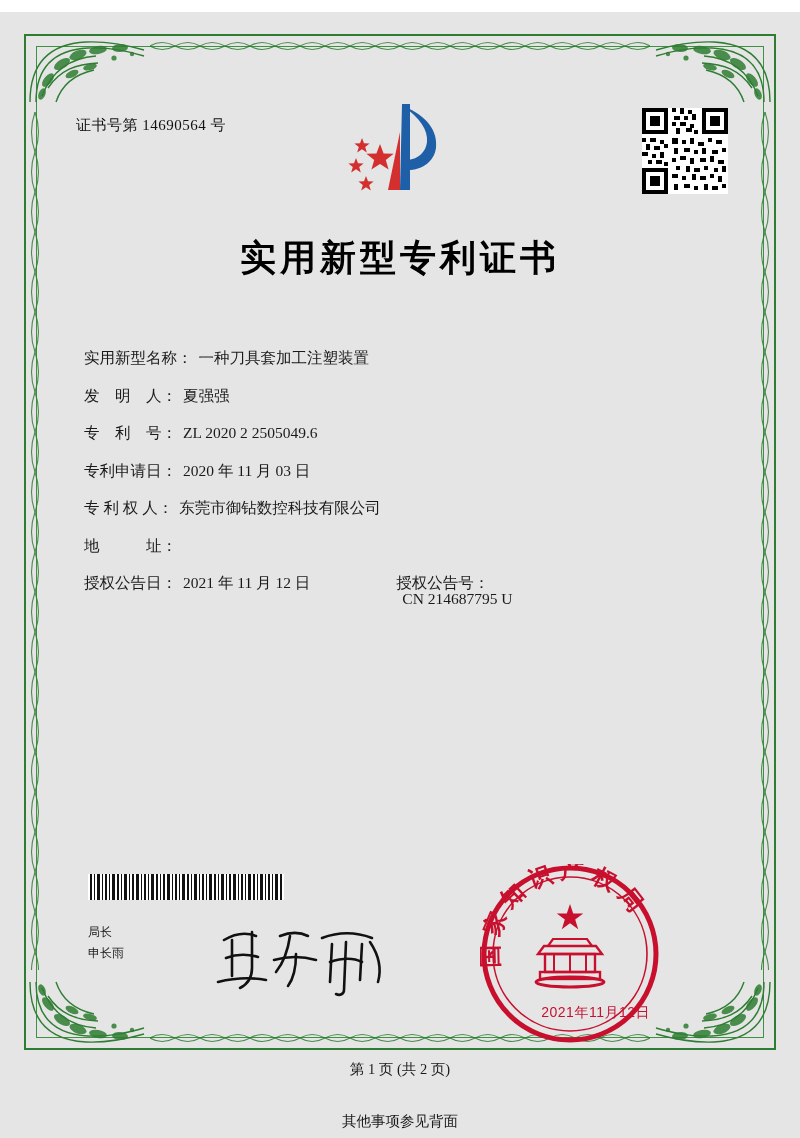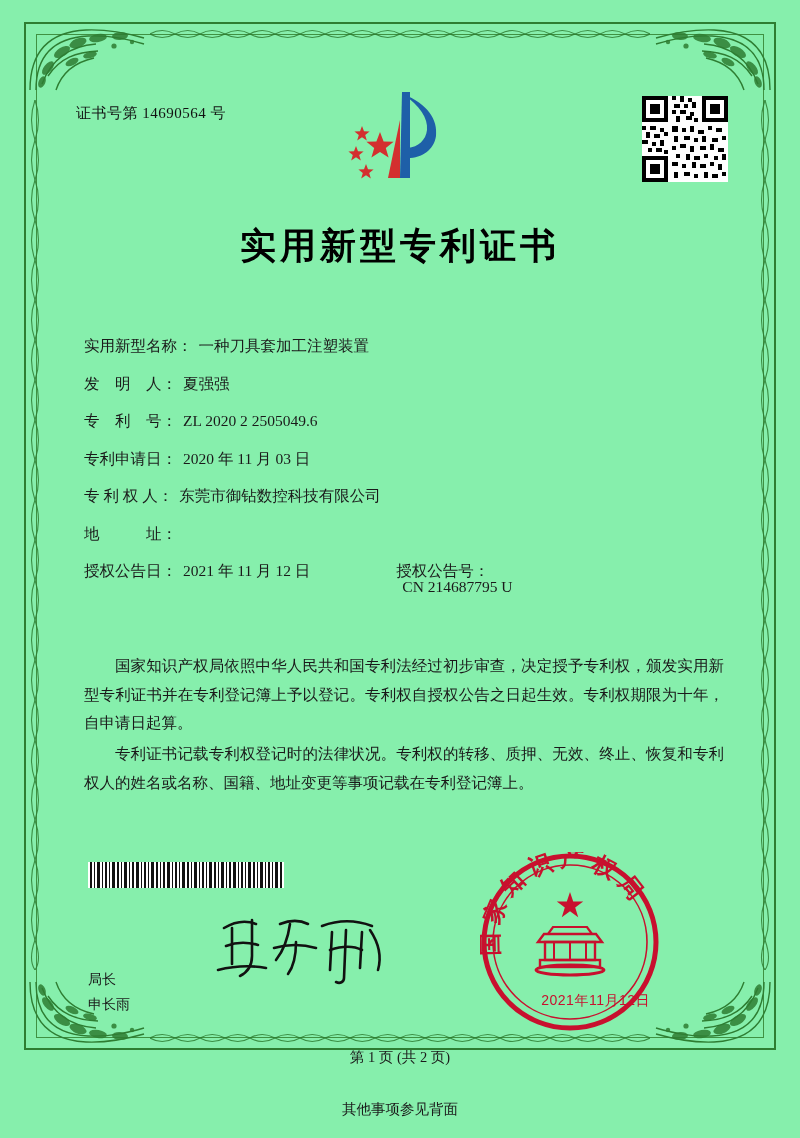--- a/index.html
+++ b/index.html
@@ -12,21 +12,22 @@
     height: 1138px;
     font-family: "Liberation Serif", serif;
     color: #1a1a1a;
     position: relative;
     overflow: hidden;
   }
 
   .page {
     position: absolute;
     inset: 0;
-    background: #86efac;
+    background: #e5e5e5;
+    margin-top: 12px;
   }
 
   
   .border-outer {
     position: absolute;
     left: 24px;
     top: 22px;
     right: 24px;
     bottom: 88px;
     border: 2px solid #2e7d32;
@@ -165,22 +166,22 @@
     left: 88px;
     top: 862px;
     width: 196px;
     height: 26px;
   }
 
   
   .sig-block {
     position: absolute;
     left: 88px;
-    top: 968px;
-    font-size: 14px;
+    top: 910px;
+    font-size: 12px;
     line-height: 1.75;
   }
   .sig-hand {
     position: absolute;
     left: 212px;
     top: 908px;
     width: 190px;
     height: 80px;
   }
 
@@ -476,24 +477,20 @@
     <div class="row two">
       <span class="label">授权公告日：</span>
       <span class="value" style="flex:0 0 auto;">2021 年 11 月 12 日</span>
       <span class="seg2">
         <span class="label">授权公告号：</span>
         <span class="value">CN 214687795 U</span>
       </span>
     </div>
   </div>
 
-  <div class="paras">
-    <p>国家知识产权局依照中华人民共和国专利法经过初步审查，决定授予专利权，颁发实用新型专利证书并在专利登记簿上予以登记。专利权自授权公告之日起生效。专利权期限为十年，自申请日起算。</p>
-    <p>专利证书记载专利权登记时的法律状况。专利权的转移、质押、无效、终止、恢复和专利权人的姓名或名称、国籍、地址变更等事项记载在专利登记簿上。</p>
-  </div>
 
   <div class="barcode">
     <svg width="196" height="26" viewBox="0 0 196 26" shape-rendering="crispEdges">
       <rect width="196" height="26" fill="#ffffff"></rect>
       <g fill="#111111">
         <rect x="2" y="0" width="2" height="26"></rect>
           <rect x="6" y="0" width="1" height="26"></rect>
         <rect x="9" y="0" width="3" height="26"></rect>
           <rect x="14" y="0" width="1" height="26"></rect>
         <rect x="17" y="0" width="2" height="26"></rect>

